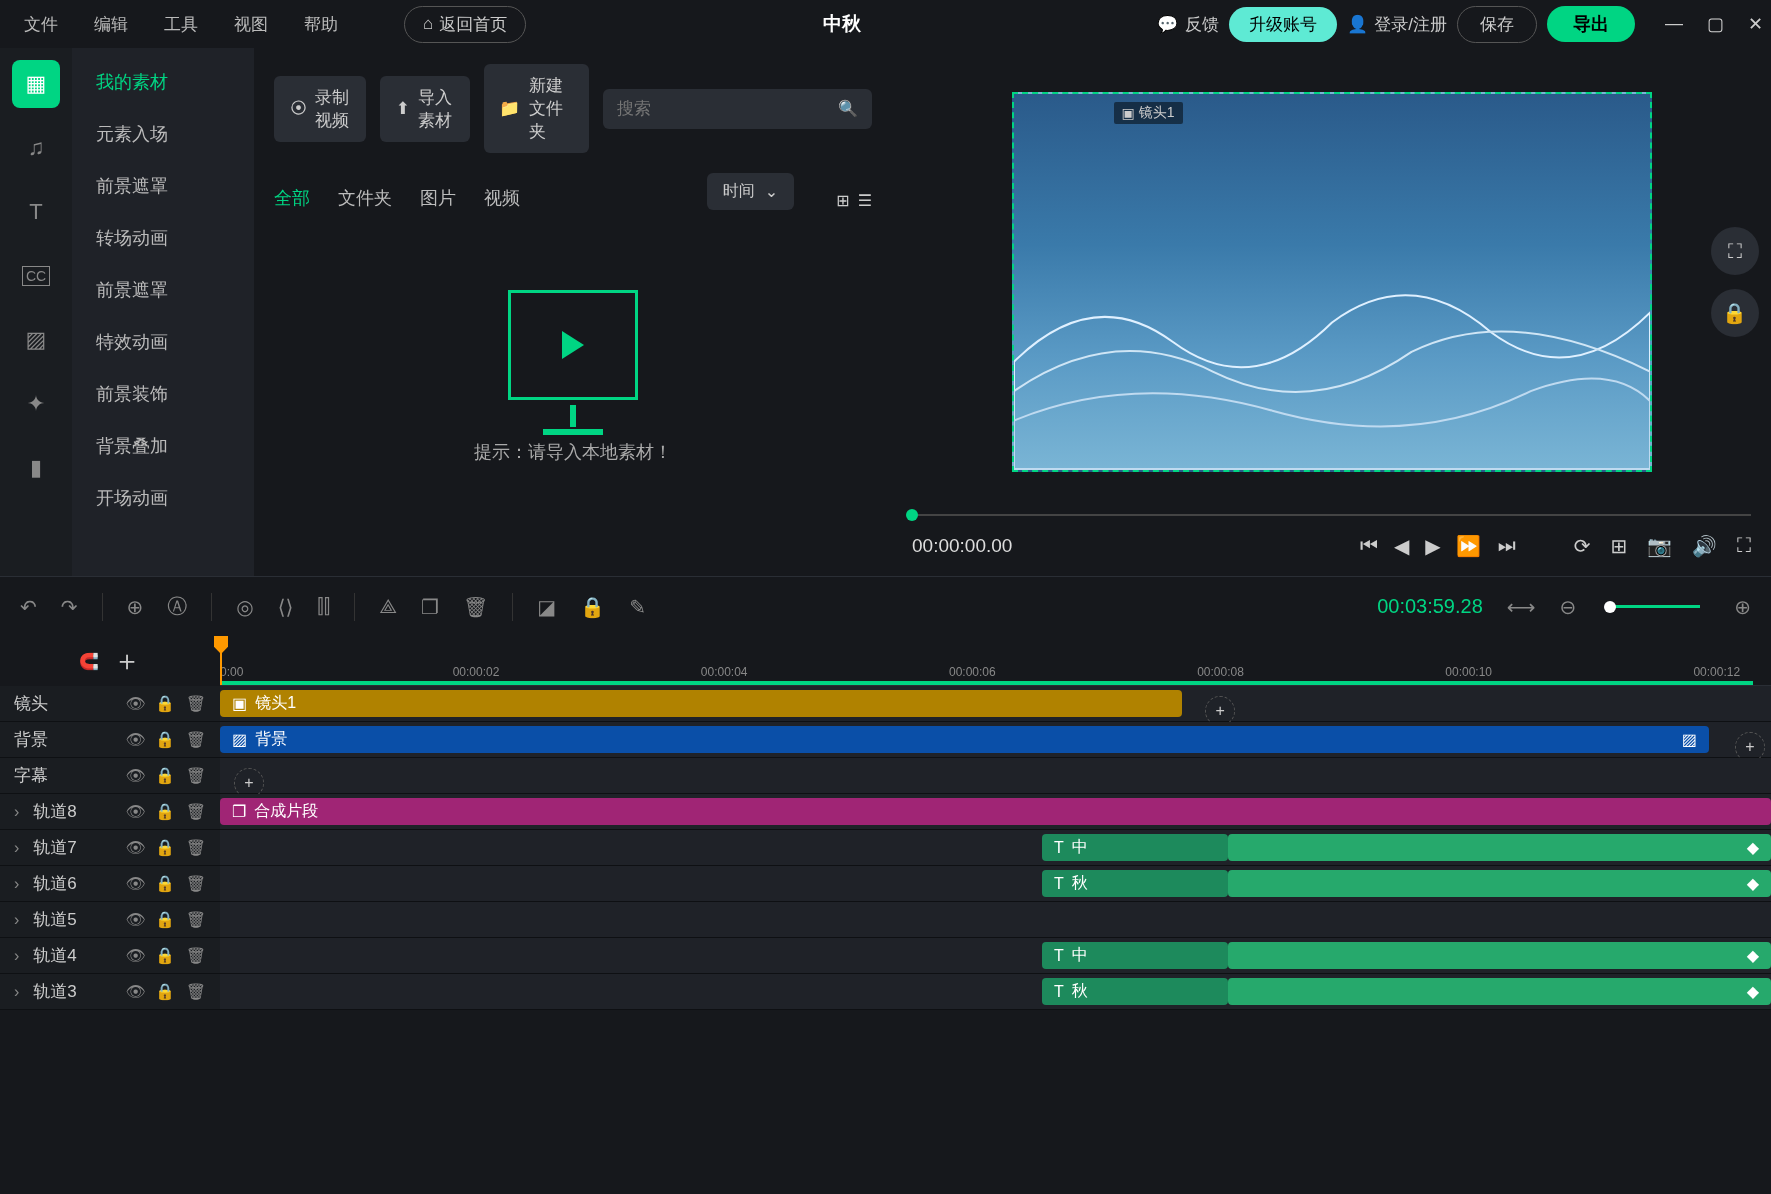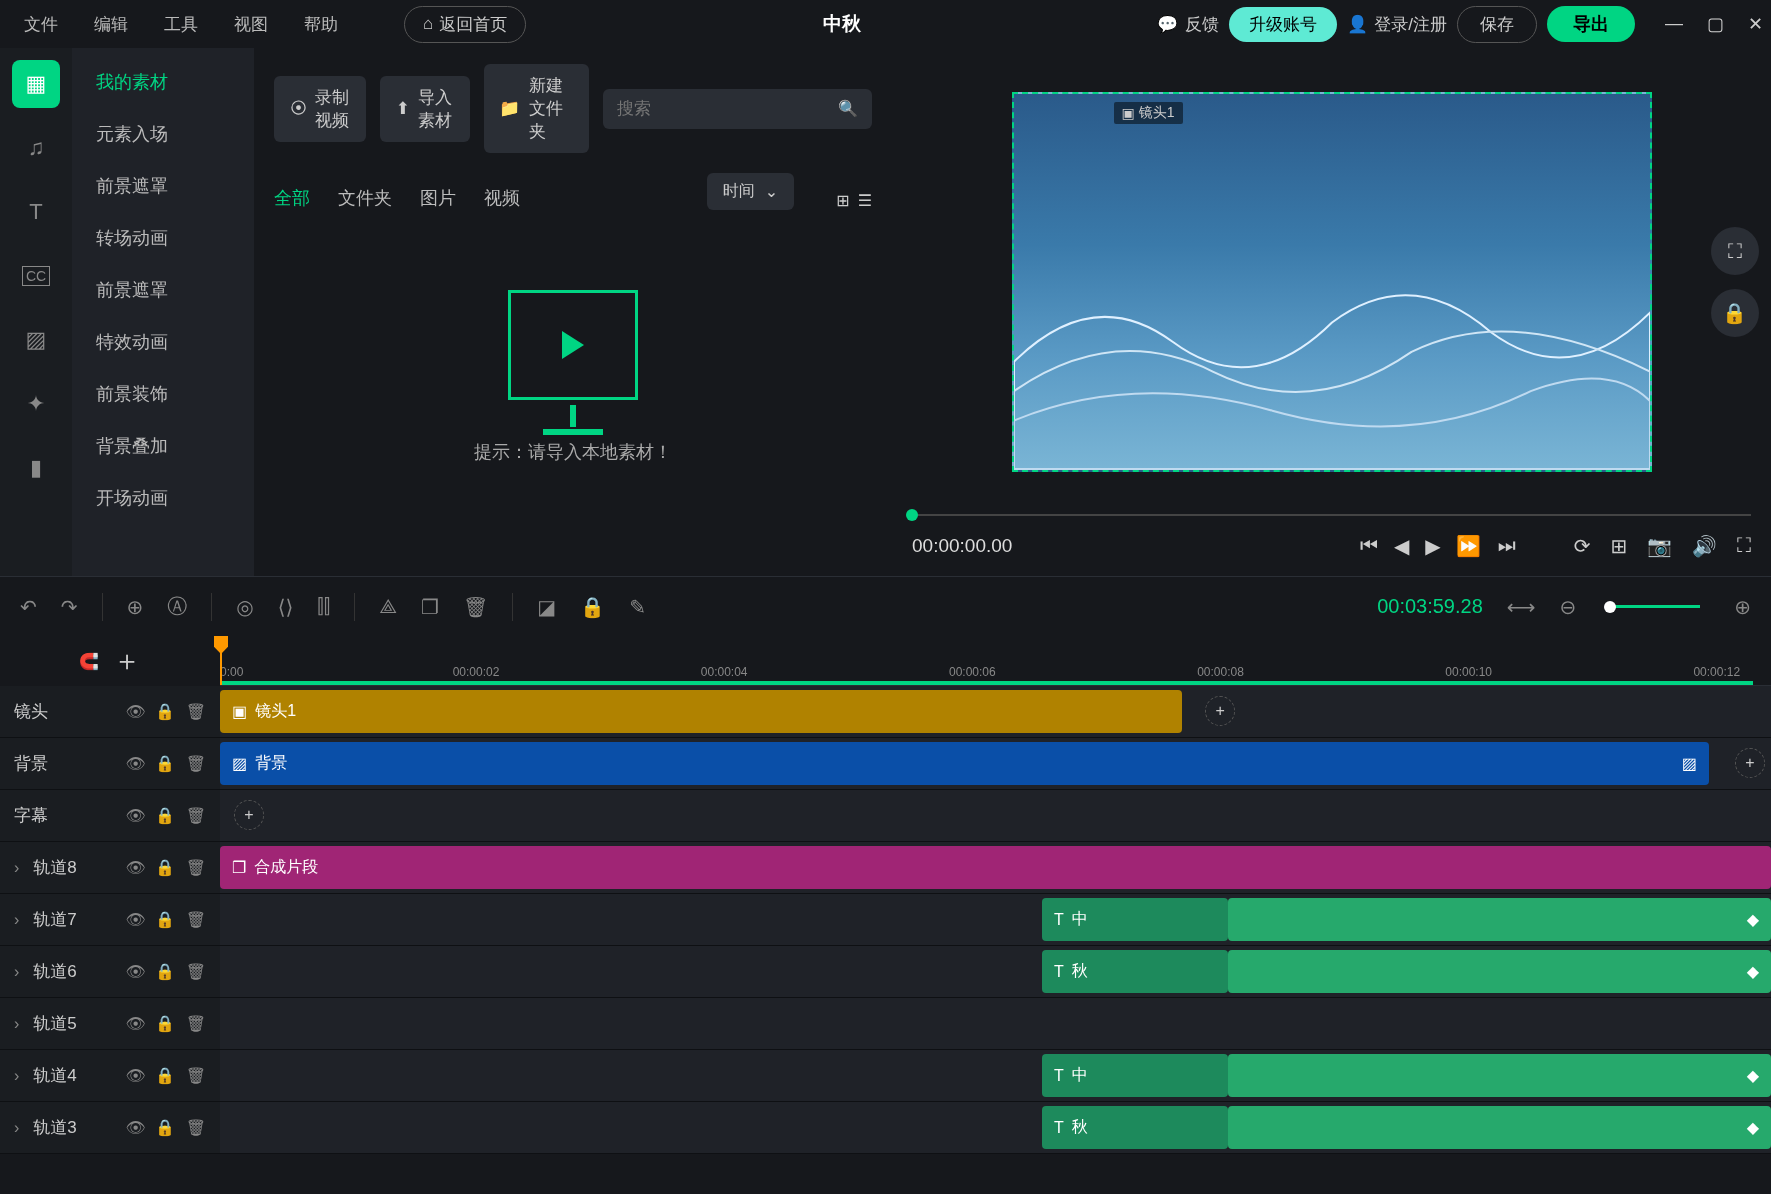--- a/index.html
+++ b/index.html
@@ -74,21 +74,21 @@
 
 .timeline { flex: 1; background: #16181c; overflow: hidden; }
 .ruler-row { height: 50px; display: flex; }
 .ruler-left { width: 220px; display: flex; align-items: center; justify-content: center; gap: 14px; }
 .ruler-right { flex: 1; position: relative; border-bottom: 1px solid #2a2e35; display: flex; align-items: flex-end; padding-bottom: 6px; }
 .ruler-mark { position: absolute; font-size: 12px; color: #888; }
 .ruler-bar { position: absolute; bottom: 0; left: 0; right: 18px; height: 4px; background: #00d583; }
 .playhead { position: absolute; left: 0; top: 0; bottom: 0; width: 2px; background: #f90; z-index: 10; }
 .playhead::before { content: ""; position: absolute; top: 0; left: -6px; width: 14px; height: 18px; background: #f90; clip-path: polygon(0 0, 100% 0, 100% 60%, 50% 100%, 0 60%); }
 
-.track-row { height: 52px; display: flex; border-bottom: 1px solid #0e1013; justify-content: center; }
+.track-row { height: 36px; display: flex; border-bottom: 1px solid #0e1013; justify-content: center; }
 .track-head { width: 220px; display: flex; align-items: center; padding: 0 14px; gap: 10px; background: #1a1d21; }
 .track-name { font-size: 17px; flex: 1; }
 .track-icons { display: flex; gap: 10px; font-size: 16px; color: #888; }
 .track-body { flex: 1; position: relative; background: #1f2228; }
 .clip { position: absolute; top: 4px; bottom: 4px; border-radius: 4px; display: flex; align-items: center; padding: 0 12px; gap: 8px; font-size: 16px; color: #fff; }
 .clip-yellow { background: #b08200; }
 .clip-blue { background: #0a4fa8; }
 .clip-purple { background: #a02575; }
 .clip-green { background: #1d8a5c; }
 .clip-green2 { background: #26a96c; }

